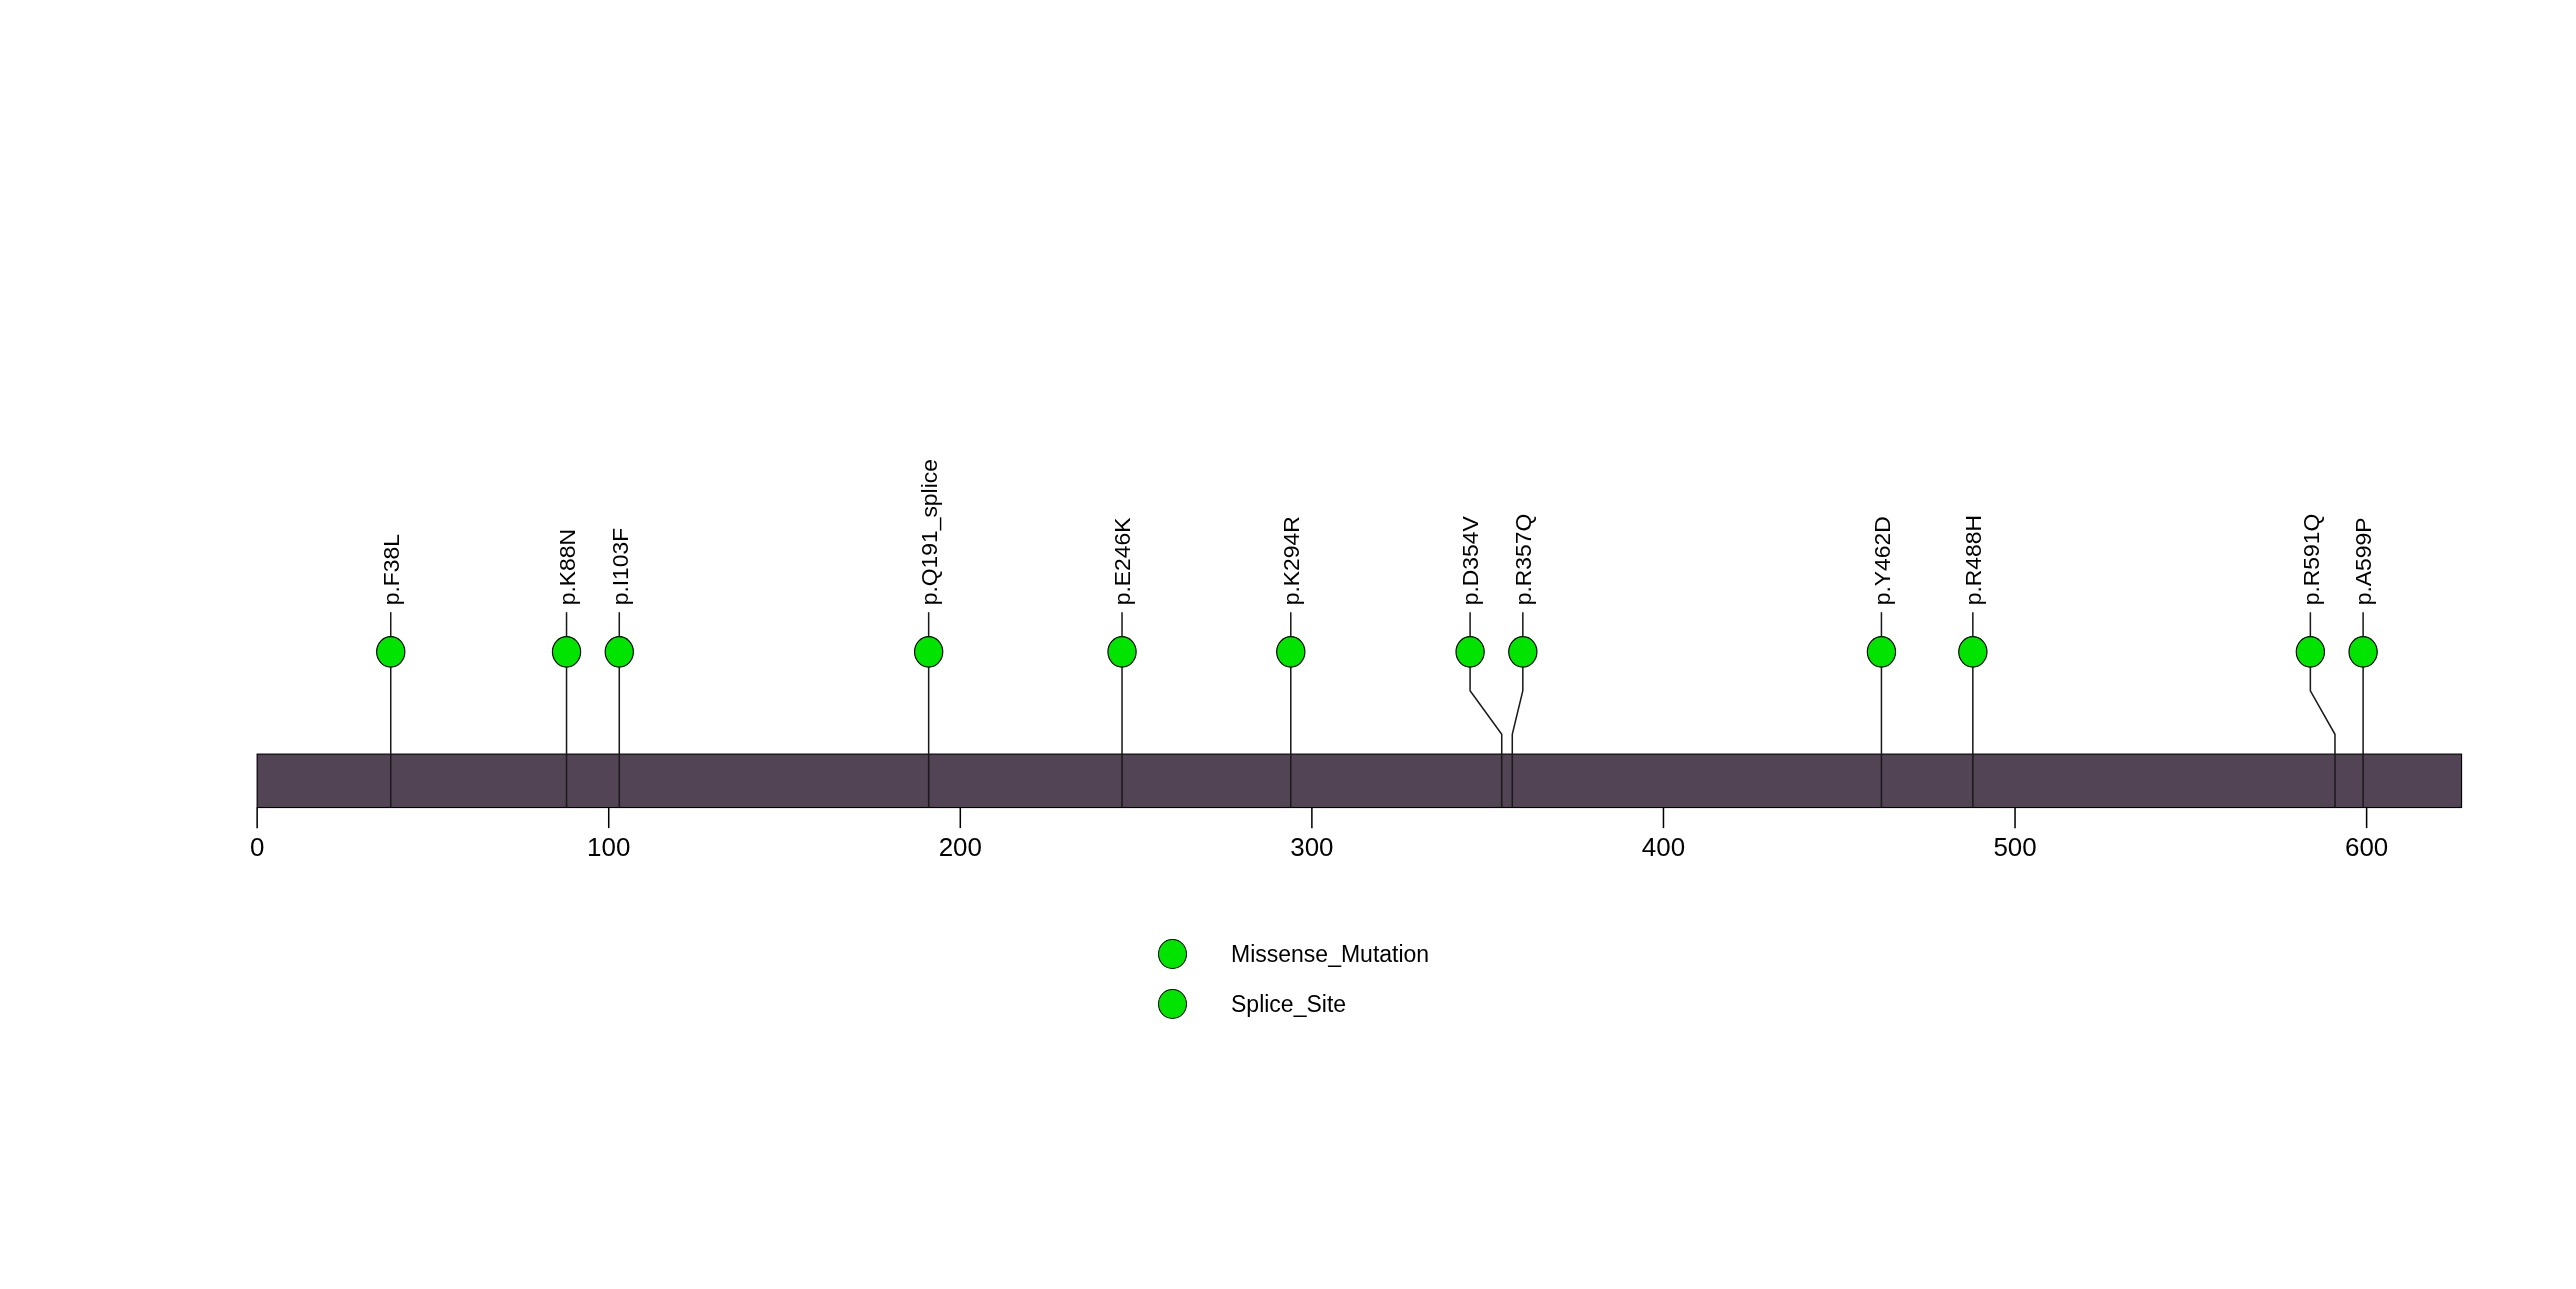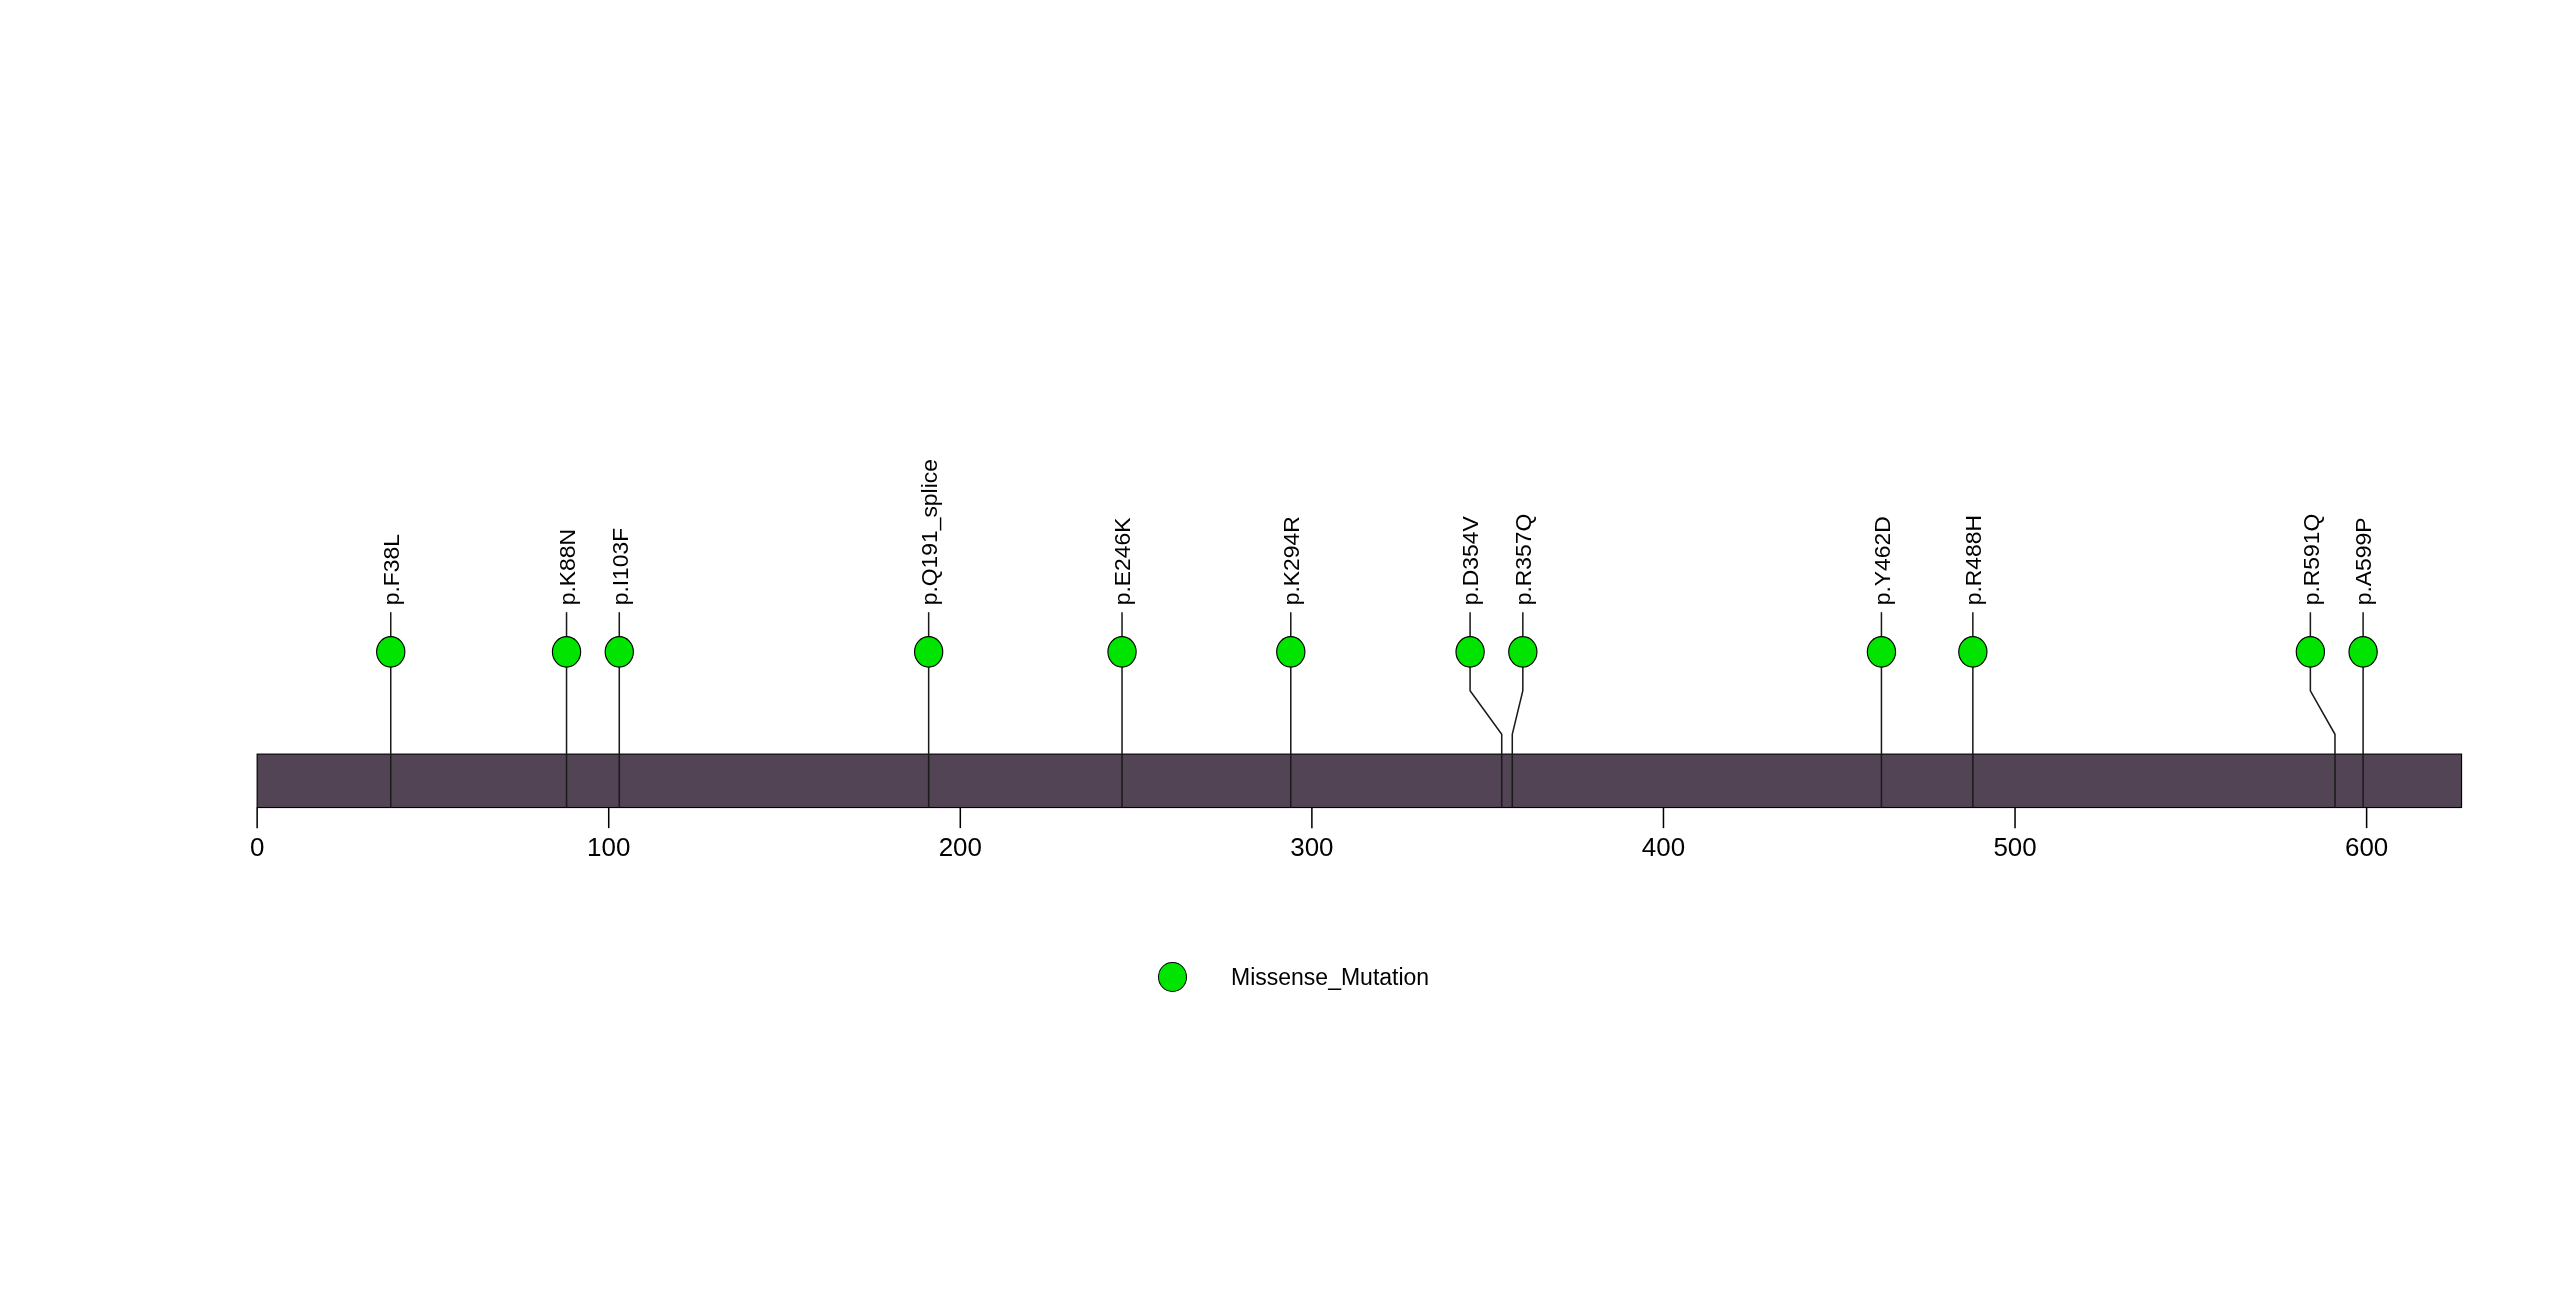--- a/index.html
+++ b/index.html
@@ -1,20 +1,20 @@
 <!DOCTYPE html>
 <html style="font-size:12.2px"><head>
 <meta charset="utf-8">
 <style>
   html,body{margin:0;padding:0;background:#ffffff;}
   body{width:2576px;height:1290px;position:relative;overflow:hidden;
        font-family:"Liberation Sans",sans-serif;}
   #plot{position:absolute;left:0;top:0;}
   #plot text{font-family:"Liberation Sans",sans-serif;}
-  .legend{position:absolute;left:1158px;top:952px;}
+  .legend{position:absolute;left:1158px;top:929px;}
   .legend-row{display:flex;align-items:center;height:50px;}
   .legend-dot{display:inline-block;width:29px;height:30.5px;border-radius:50%;
               border:1.5px solid #000;box-sizing:border-box;margin-right:44px;}
   .legend-label{font-size:23px;color:#000;white-space:nowrap;}
 </style>
 </head>
 <body>
 
 <svg id="plot" width="2576" height="1290" viewBox="0 0 3376 1690">
     <rect x="337" y="988" width="2889.0000000000005" height="70" fill="#524455" stroke="#000000" stroke-width="1.5"></rect>
@@ -68,14 +68,18 @@
     <text transform="translate(3038.8708133971295 793) rotate(-90)" font-size="30" fill="#000000">p.R591Q</text>
     <ellipse cx="3096.9856459330144" cy="854" rx="18.5" ry="20" fill="#00E400" stroke="#000000" stroke-width="1.5"></ellipse>
     <text transform="translate(3107.9856459330144 793) rotate(-90)" font-size="30" fill="#000000">p.A599P</text>
   </svg>
 
 <div class="legend">
   <div class="legend-row">
     <span class="legend-dot" style="background: rgb(0, 228, 0);"></span>
     <span class="legend-label">Missense_Mutation</span>
   </div>
+  <div class="legend-row">
+    <span class="legend-dot" style="background: rgb(0, 228, 0);"></span>
+    <span class="legend-label">Splice_Site</span>
+  </div>
 </div>
 
 
 </body></html>

